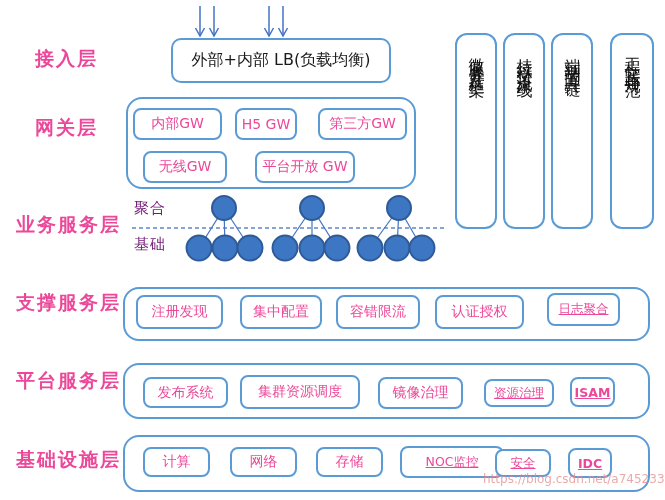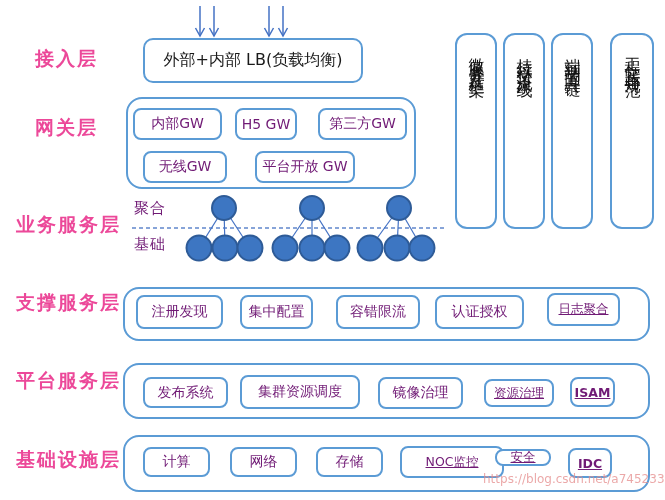--- a/index.html
+++ b/index.html
@@ -7,30 +7,30 @@
     position:relative;width:665px;height:500px;background:#fff;overflow:hidden;
     font-family:"DejaVu Sans","Liberation Sans",sans-serif;color:#1a1a1a;
   }
   .layer-label{
     position:absolute;font-size:19px;font-weight:bold;letter-spacing:2px;
     color:#ec4899;white-space:nowrap;line-height:22px;
   }
   .rbox{
     position:absolute;border:2.5px solid #5B9BD5;border-radius:10px;background:#fff;
     display:flex;align-items:center;justify-content:center;text-align:center;
-    box-sizing:border-box;white-space:nowrap;
+    box-sizing:border-box;white-space:nowrap;margin-left:28px;
   }
   .container-box{
     position:absolute;border:2.5px solid #5B9BD5;border-radius:16px;background:#fff;
     box-sizing:border-box;
   }
   .box{
     position:absolute;border:2px solid #5B9BD5;border-radius:8px;background:#fff;
     display:flex;align-items:center;justify-content:center;text-align:center;
-    box-sizing:border-box;font-size:14px;color:#701a75;white-space:nowrap;
+    box-sizing:border-box;font-size:14px;color:#ec4899;white-space:nowrap;
   }
   .box.xs{font-size:12.5px;text-decoration:underline;}
   .sublabel{position:absolute;font-size:15px;color:#701a75;letter-spacing:1px;}
   .pillar{
     position:absolute;top:33px;height:196px;width:42px;
     border:2.5px solid #5B9BD5;border-radius:12px;background:#fff;
     writing-mode:vertical-rl;text-orientation:upright;
     display:flex;align-items:center;justify-content:flex-start;
     font-size:16px;font-weight:500;color:#111;letter-spacing:4px;
     padding-top:10px;box-sizing:border-box;
@@ -102,38 +102,38 @@
   <div class="box" style="left:235px;top:108px;width:62px;height:32px">H5 GW</div>
   <div class="box" style="left:318px;top:108px;width:89px;height:32px">第三方GW</div>
   <div class="box" style="left:143px;top:151px;width:84px;height:32px">无线GW</div>
   <div class="box" style="left:255px;top:151px;width:100px;height:32px">平台开放 GW</div>
 
   <div class="sublabel" style="left:134px;top:199px">聚合</div>
   <div class="sublabel" style="left:134px;top:235px">基础</div>
 
   <div class="container-box" style="left:123px;top:287px;width:527px;height:54px"></div>
   <div class="box" style="left:136px;top:295px;width:87px;height:34px">注册发现</div>
-  <div class="box" style="left:240px;top:295px;width:73px;height:34px">集中配置</div>
+  <div class="box" style="left:240px;top:295px;width:82px;height:34px">集中配置</div>
   <div class="box" style="left:336px;top:295px;width:84px;height:34px">容错限流</div>
   <div class="box" style="left:435px;top:295px;width:89px;height:34px">认证授权</div>
   <div class="box xs" style="left:547px;top:293px;width:73px;height:33px">日志聚合</div>
 
   <div class="container-box" style="left:123px;top:363px;width:527px;height:56px"></div>
   <div class="box" style="left:143px;top:377px;width:85px;height:31px">发布系统</div>
   <div class="box" style="left:240px;top:375px;width:120px;height:34px">集群资源调度</div>
   <div class="box" style="left:378px;top:377px;width:85px;height:32px">镜像治理</div>
   <div class="box xs" style="left:484px;top:379px;width:70px;height:28px">资源治理</div>
   <div class="box xs" style="left:570px;top:377px;width:45px;height:30px;font-weight:bold">ISAM</div>
 
   <div class="container-box" style="left:123px;top:435px;width:527px;height:57px"></div>
   <div class="box" style="left:143px;top:447px;width:67px;height:30px">计算</div>
   <div class="box" style="left:230px;top:447px;width:67px;height:30px">网络</div>
   <div class="box" style="left:316px;top:447px;width:67px;height:30px">存储</div>
   <div class="box xs" style="left:400px;top:446px;width:104px;height:32px">NOC监控</div>
-  <div class="box xs" style="left:495px;top:449px;width:56px;height:17px">安全</div>
+  <div class="box xs" style="left:495px;top:449px;width:56px;height:28px">安全</div>
   <div class="box xs" style="left:568px;top:448px;width:44px;height:30px;font-weight:bold">IDC</div>
 
   <div class="pillar" style="left:455px">微服务开发框架</div>
   <div class="pillar" style="left:503px">持续交付流水线</div>
   <div class="pillar" style="left:551px">端到端的工具链</div>
   <div class="pillar" style="left:610px;width:44px">工程实践与规范</div>
 
   <div class="watermark">https://blog.csdn.net/a745233700</div>
 
 </div>

